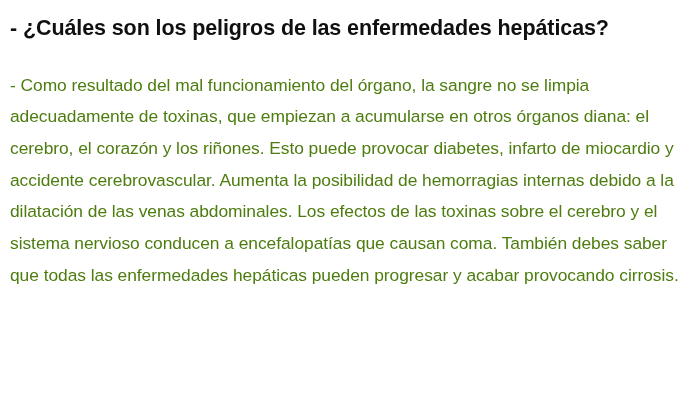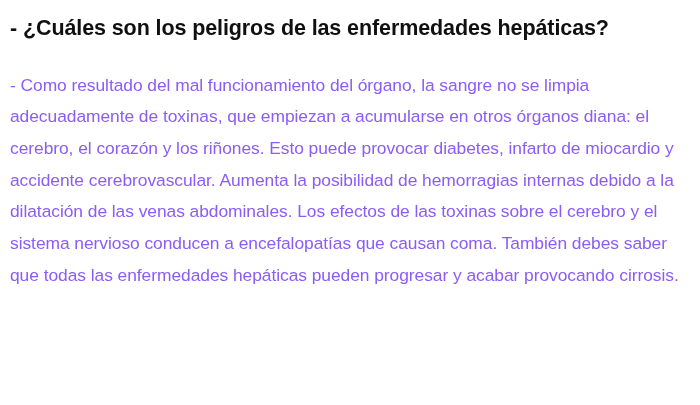--- a/index.html
+++ b/index.html
@@ -27,21 +27,21 @@
     font-weight: bold;
     color: #101010;
     letter-spacing: -0.1px;
     max-width: 600px;
   }
   .article-body {
     margin: 26px 0 0 0;
     font-size: 17.4px;
     line-height: 1.82;
     font-weight: normal;
-    color: #8b5cf6;
+    color: #4d7c0f;
     letter-spacing: -0.05px;
     max-width: 672px;
     text-align: left;
   }
 </style>
 </head>
 <body>
 
 <div class="article">
   <h1 class="article-heading">- ¿Cuáles son los peligros de las enfermedades hepáticas?</h1>

